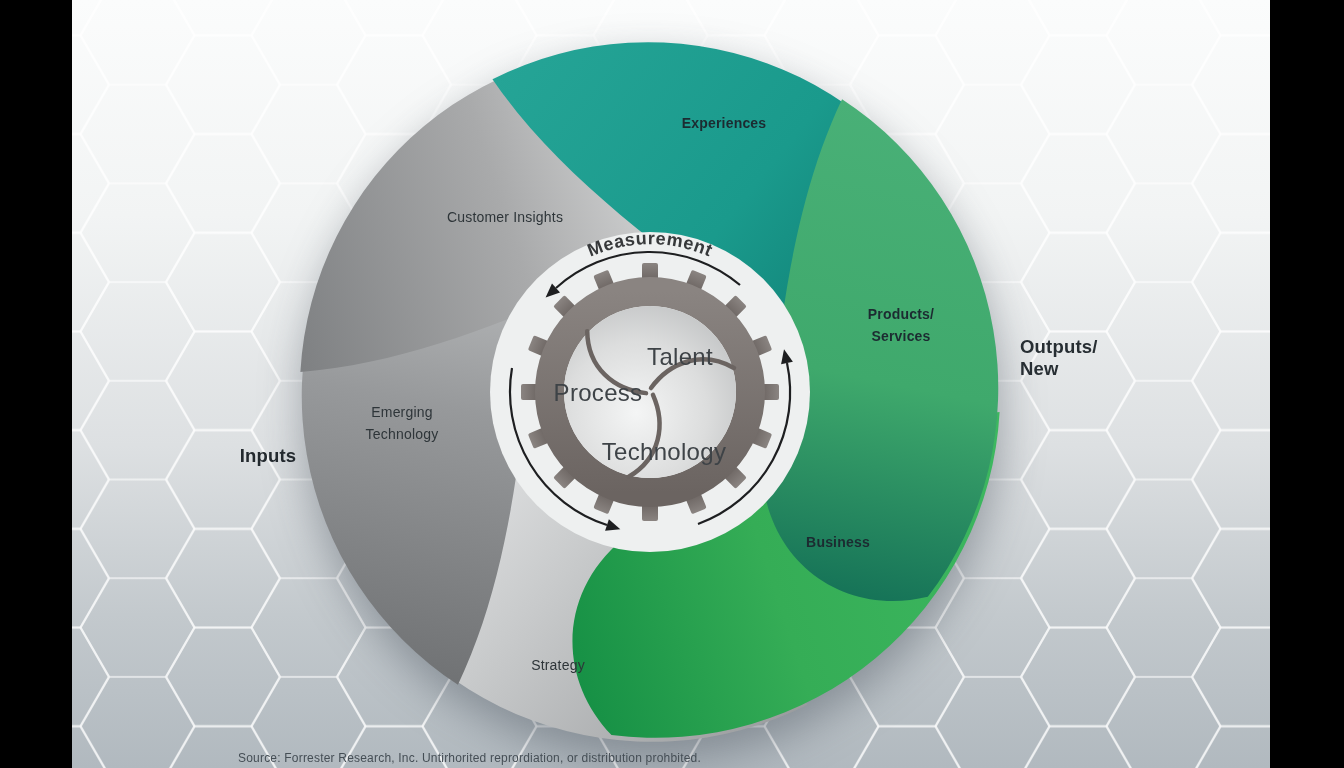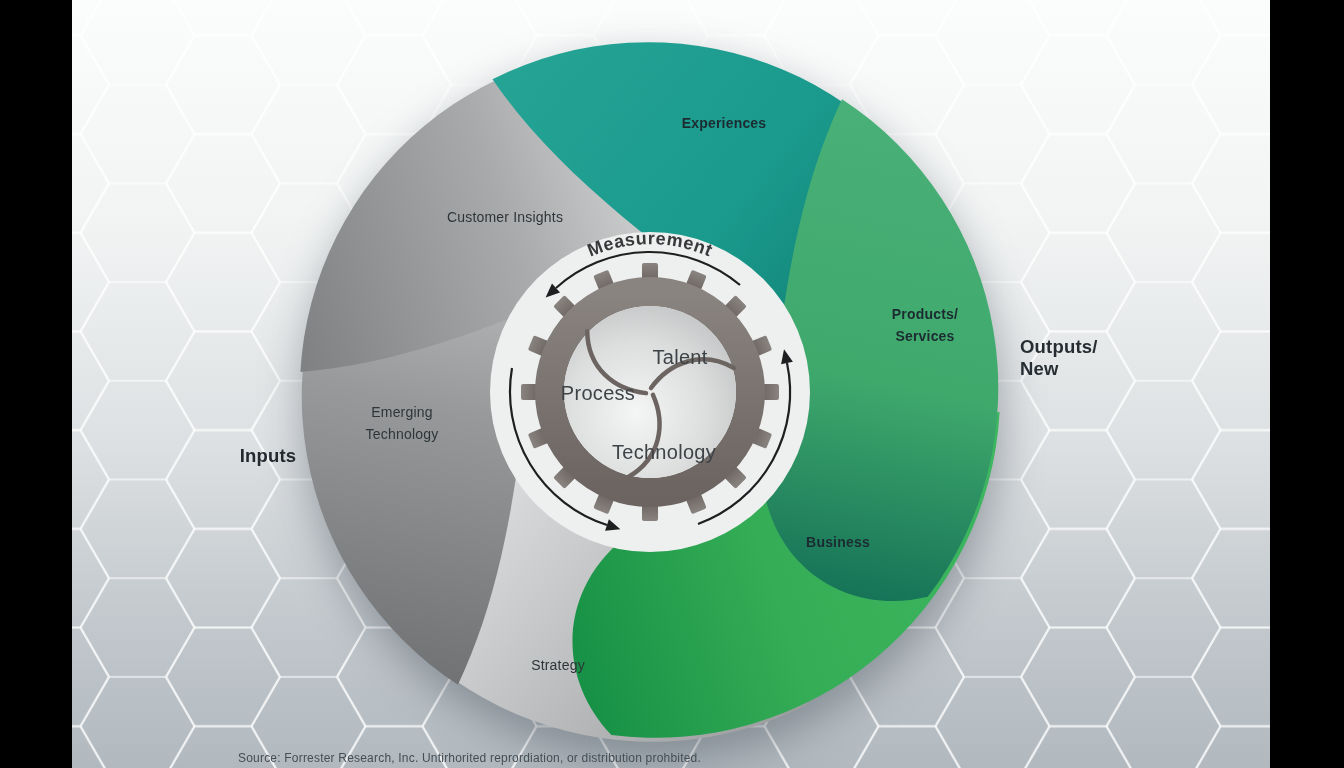--- a/index.html
+++ b/index.html
@@ -21,21 +21,21 @@
     filter:drop-shadow(2px 18px 22px rgba(70,80,92,0.45));
   }
   .lbl{
     position:absolute;transform:translate(-50%,-50%);
     color:#2e3539;font-size:14px;line-height:22px;text-align:center;
     letter-spacing:0.2px;white-space:nowrap;
   }
   .lbl.bold{font-weight:700;color:#1c2b31;}
   .lbl.left-align{transform:translate(0,-50%);text-align:left;}
   .lbl.flow{font-size:18.5px;color:#272e33;font-weight:700;line-height:22px;}
-  .lbl.hub{font-size:20px;color:#3e4347;letter-spacing:0.3px;}
+  .lbl.hub{font-size:24px;color:#3e4347;letter-spacing:0.3px;}
   .source-note{
     position:absolute;left:166px;top:751px;
     font-size:12px;color:#454e55;letter-spacing:0.2px;
   }
 </style>
 </head>
 <body>
 
 <div class="letterbox left"></div>
 <div class="letterbox right"></div>
@@ -166,21 +166,21 @@
           <path d="M 1 -4 C 20 -30 52 -42 84 -24"></path>
           <path d="M 1 -4 C 20 -30 52 -42 84 -24" transform="rotate(120)"></path>
           <path d="M 1 -4 C 20 -30 52 -42 84 -24" transform="rotate(240)"></path>
         </g>
       </g>
     </g>
   </svg>
 
   <div class="lbl bold" style="left:652px;top:123px;">Experiences</div>
   <div class="lbl" style="left:433px;top:217px;">Customer Insights</div>
-  <div class="lbl bold" style="left:829px;top:325px;margin-left:24px;">
+  <div class="lbl bold" style="left:829px;top:325px;">
     <div>Products/</div>
     <div>Services</div>
   </div>
   <div class="lbl" style="left:330px;top:423px;text-align:center;">
     <div>Emerging</div>
     <div>Technology</div>
   </div>
   <div class="lbl bold" style="left:766px;top:542px;">Business</div>
   <div class="lbl" style="left:486px;top:665px;">Strategy</div>
 

